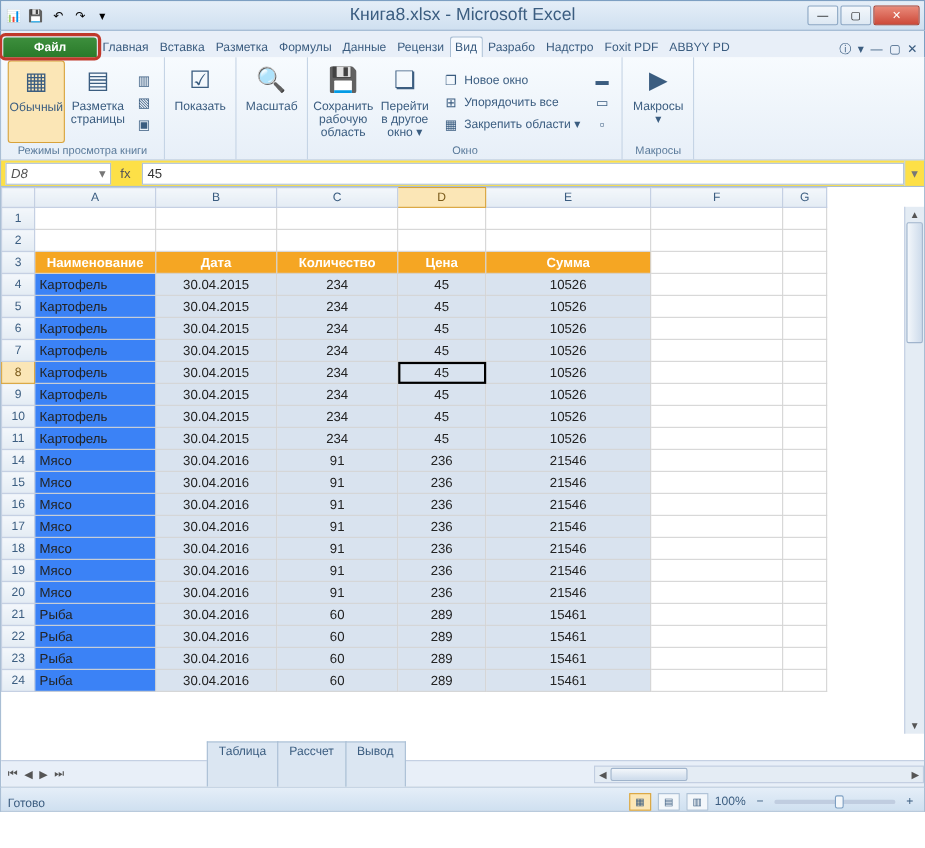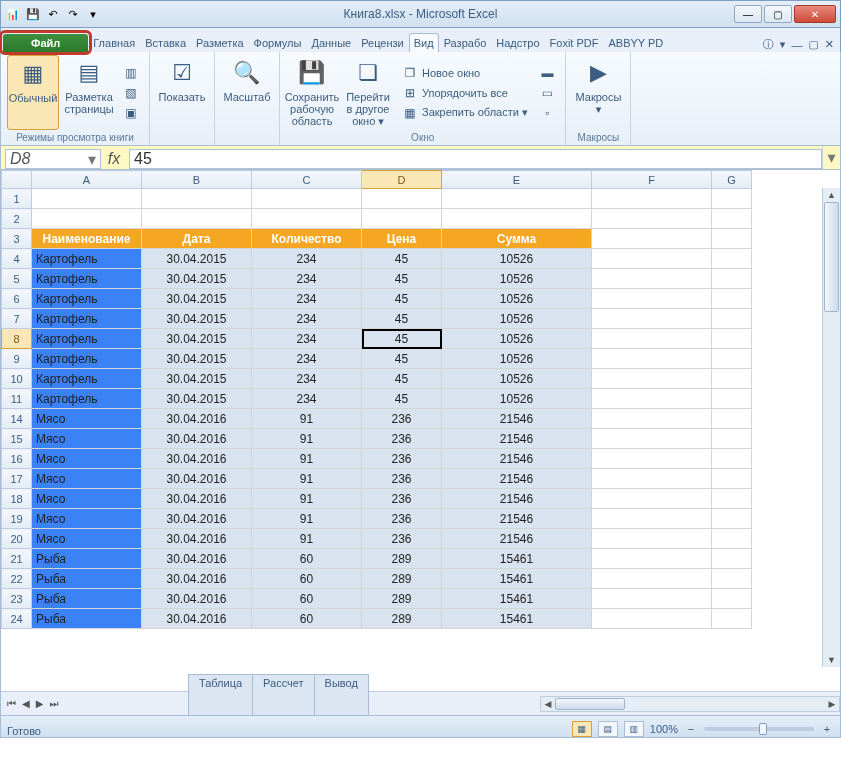--- a/index.html
+++ b/index.html
@@ -2,21 +2,21 @@
 <html><head>
 <meta charset="utf-8">
 <style>
 * { box-sizing: border-box; margin: 0; padding: 0; font-family: "Segoe UI", Tahoma, sans-serif; }
 body { background: #fff; width: 841px; height: 771px; overflow: hidden; position: relative; }
 
 
 .titlebar { height: 28px; background: linear-gradient(#e5eef8,#cfe0f0); border: 1px solid #7d9fc2; display: flex; align-items: center; padding: 0 4px; position: relative; }
 .tb-left { display: flex; align-items: center; gap: 4px; }
 .tb-icon { width: 16px; height: 16px; display: inline-flex; align-items: center; justify-content: center; font-size: 11px; }
-.tb-title { position: absolute; left: 50%; transform: translateX(-50%); font-size: 12px; color: #3b5d80; }
+.tb-title { position: absolute; left: 50%; transform: translateX(-50%); font-size: 16px; color: #3b5d80; }
 .tb-right { margin-left: auto; display: flex; gap: 2px; }
 .wbtn { width: 28px; height: 18px; border: 1px solid #8ea8c4; background: linear-gradient(#f3f7fb,#dde8f3); border-radius: 2px; display: flex; align-items: center; justify-content: center; font-size: 10px; cursor: pointer; }
 .wbtn.close { background: linear-gradient(#e98a7a,#cd4a3a); border-color: #a83a2a; color: #fff; width: 42px; }
 
 
 .ribtabs { height: 24px; background: #e8eff8; border-left: 1px solid #7d9fc2; border-right: 1px solid #7d9fc2; display: flex; align-items: flex-end; padding-left: 2px; font-size: 11px; position: relative; }
 .file-tab { background: linear-gradient(#3d8f3d,#2a7a2a); color: #fff; padding: 3px 28px; border-radius: 3px 3px 0 0; font-weight: bold; cursor: pointer; position: relative; }
 .file-highlight { position: absolute; border: 3px solid #c0392b; border-radius: 6px; left: -4px; top: -4px; right: -4px; bottom: -3px; pointer-events: none; }
 .rib-tab { padding: 3px 4px; color: #3b5d80; cursor: pointer; border: 1px solid transparent; border-bottom: none; }
 .rib-tab.active { background: #f6fafe; border-color: #a9bed4; border-radius: 3px 3px 0 0; }
@@ -28,25 +28,25 @@
 .rgroup-row { display: flex; gap: 4px; flex: 1; }
 .rgroup-label { text-align: center; color: #5a7a9a; font-size: 10px; padding-top: 2px; }
 .bigbtn { display: flex; flex-direction: column; align-items: center; justify-content: flex-start; width: 52px; padding: 2px; cursor: pointer; text-align: center; line-height: 1.1; color: #3b5d80; }
 .bigbtn.sel { background: #fbe6b6; border: 1px solid #d8a23a; border-radius: 3px; }
 .bigbtn .ic { width: 32px; height: 32px; margin-bottom: 2px; display: flex; align-items: center; justify-content: center; font-size: 22px; }
 .smallstack { display: flex; flex-direction: column; gap: 2px; justify-content: center; }
 .smallbtn { display: flex; align-items: center; gap: 4px; padding: 1px 4px; cursor: pointer; color: #3b5d80; white-space: nowrap; }
 .smallbtn .sic { width: 16px; height: 16px; display: inline-flex; align-items: center; justify-content: center; font-size: 12px; }
 
 
-.fbar { height: 24px; border: 1px solid #a9bed4; border-top: none; display: flex; align-items: flex-end; font-size: 16px; background: #fef9c3; }
+.fbar { height: 24px; border: 1px solid #a9bed4; border-top: none; display: flex; align-items: center; font-size: 12px; background: #fde047; }
 .namebox { width: 96px; height: 20px; margin: 0 4px; background: #fff; border: 1px solid #b0c2d6; display: flex; align-items: center; padding: 0 4px; font-style: italic; color: #555; }
 .namebox .dd { margin-left: auto; color: #777; font-style: normal; }
 .fxarea { display: flex; align-items: center; gap: 6px; flex: 1; }
-.fxic { width: 18px; height: 18px; display: flex; align-items: center; justify-content: center; font-style: italic; color: #555; cursor: pointer; }
+.fxic { width: 18px; height: 18px; display: flex; align-items: center; justify-content: center; color: #555; cursor: pointer; }
 .fxin { flex: 1; height: 20px; background: #fff; border: 1px solid #b0c2d6; padding: 0 4px; color: #333; display: flex; align-items: center; }
 .head-scroll { width: 18px; height: 100%; border-left: 1px solid #c5d4e5; display: flex; align-items: center; justify-content: center; color: #777; }
 
 
 .gridwrap { position: relative; overflow: hidden; border: 1px solid #a9bed4; border-top: none; height: 546px; display: flex; flex-direction: column; }
 .sheet { flex: 1; overflow: hidden; position: relative; }
 table.grid { border-collapse: collapse; table-layout: fixed; font-size: 12px; }
 .colhdr th, .rowhdr { background: linear-gradient(#f3f7fb,#e4ecf4); border: 1px solid #c0cde0; font-weight: normal; color: #3b5d80; font-size: 11px; }
 .colhdr th { height: 18px; }
 .colhdr th.sel { background: #fbe6b6; border-color: #d8a23a; color: #7a5a1a; }

